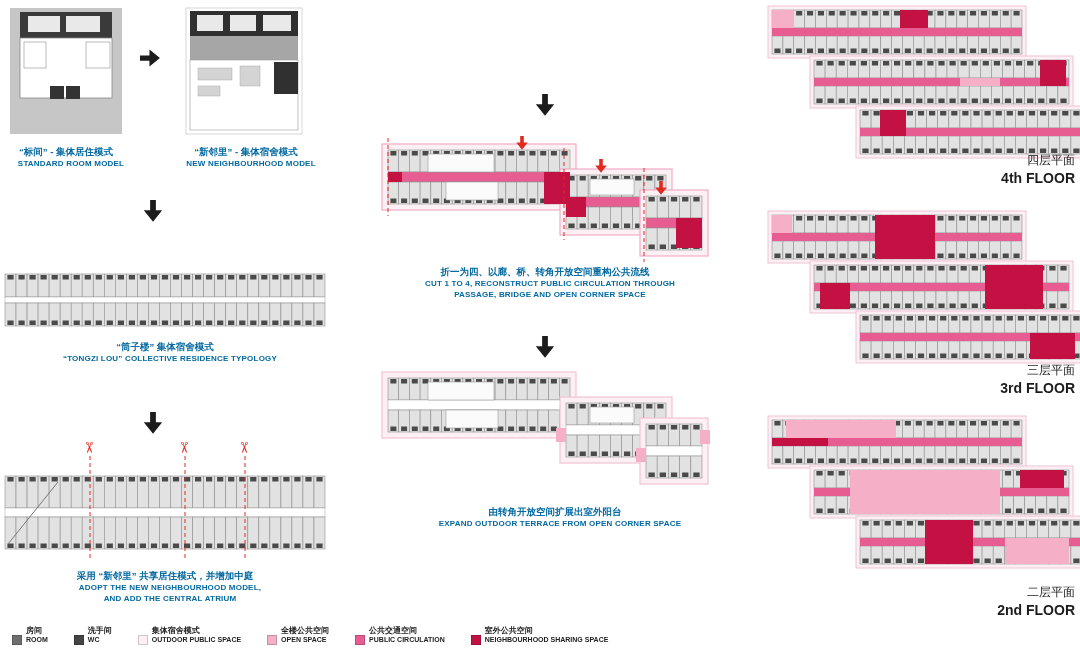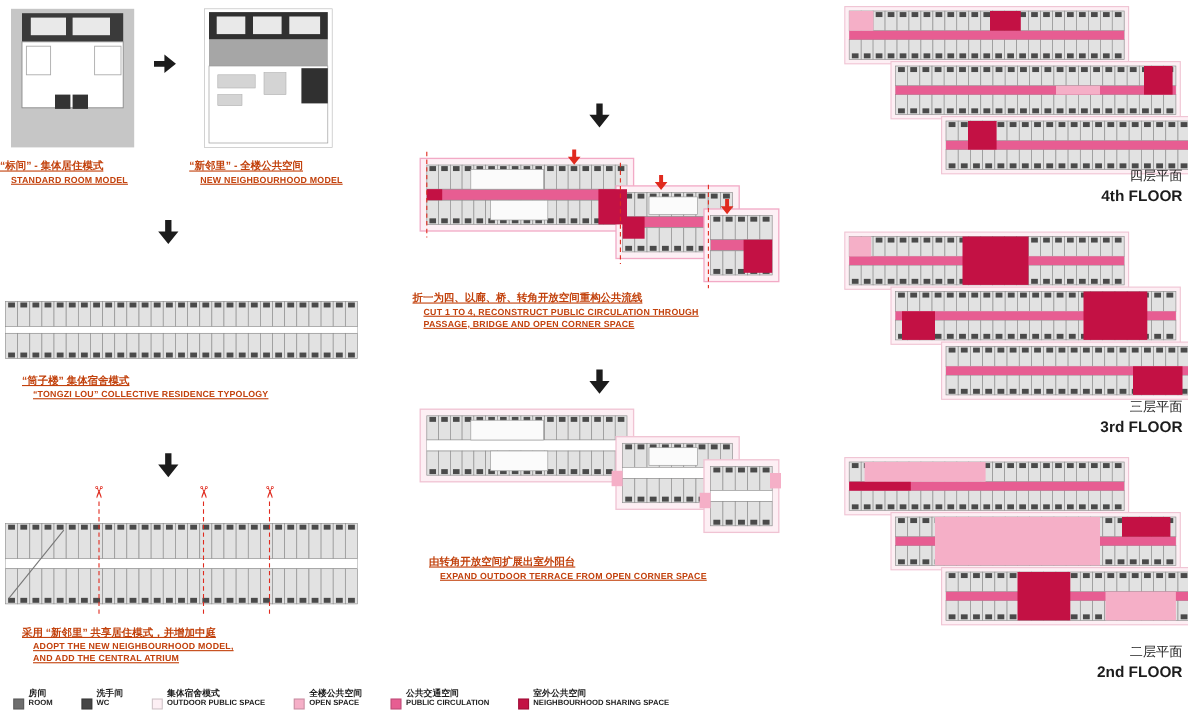--- a/index.html
+++ b/index.html
@@ -1,20 +1,20 @@
 <!DOCTYPE html>
 <html><head>
 <meta charset="utf-8">
 <style>
   * { margin:0; padding:0; box-sizing:border-box; }
   html,body { background:#fff; }
   body { font-family:"Liberation Sans", sans-serif; color:#1c1c1c; }
   .canvas { position:relative; width:1080px; height:655px; background:#fff; overflow:hidden; }
   #artwrap { position:absolute; left:0; top:0; width:1080px; height:655px; }
-  .lbl { position:absolute; text-align:left; color:#c2410c;text-decoration:underline; }
+  .lbl { position:absolute; text-align:center; color:#0369a1; }
   .lbl .cn { font-size:9.5px; font-weight:700; line-height:1.35; }
   .lbl .en { font-size:8px; font-weight:700; letter-spacing:.2px; line-height:1.35;padding-left:10px; }
   .floor-lbl { position:absolute; text-align:right; }
   .floor-lbl .cn { font-size:12px; font-weight:400; line-height:1.4; }
   .floor-lbl .en { font-size:14px; font-weight:700; line-height:1.3; }
   .scissor { position:absolute; font-size:15px; line-height:1; transform:rotate(90deg); }
   .legend { position:absolute; left:12px; top:626px; display:flex; gap:26px; align-items:flex-start; }
   .legend-item { display:flex; gap:4px; align-items:flex-end; }
   .swatch { width:10px; height:10px; margin-top:1px; flex:none; border:0.5px solid rgba(0,0,0,.18); }
   .legend-item .cn { font-size:8px; font-weight:700; line-height:1.3; }
@@ -1404,21 +1404,21 @@
         <rect x="1020" y="470" width="44" height="18" fill="#c31144"></rect>
         <rect x="772" y="438" width="56" height="8" fill="#c31144"></rect>
       </svg></div>
 
   <div class="lbl" style="left:0; top:146px; width:132px;">
     <div class="cn">“标间” - 集体居住模式</div>
     <div class="en">STANDARD ROOM MODEL</div>
   </div>
 
   <div class="lbl" style="left:172px; top:146px; width:148px;">
-    <div class="cn">“新邻里” - 全楼公共空间</div>
+    <div class="cn">“新邻里” - 集体宿舍模式</div>
     <div class="en">NEW NEIGHBOURHOOD MODEL</div>
   </div>
 
   <div class="lbl" style="left:20px; top:570px; width:290px;">
     <div class="cn">采用 “新邻里” 共享居住模式，并增加中庭</div>
     <div class="en">ADOPT THE NEW  NEIGHBOURHOOD MODEL,</div>
     <div class="en">AND ADD THE  CENTRAL ATRIUM</div>
   </div>
 
   <div class="lbl" style="left:20px; top:341px; width:290px;">

